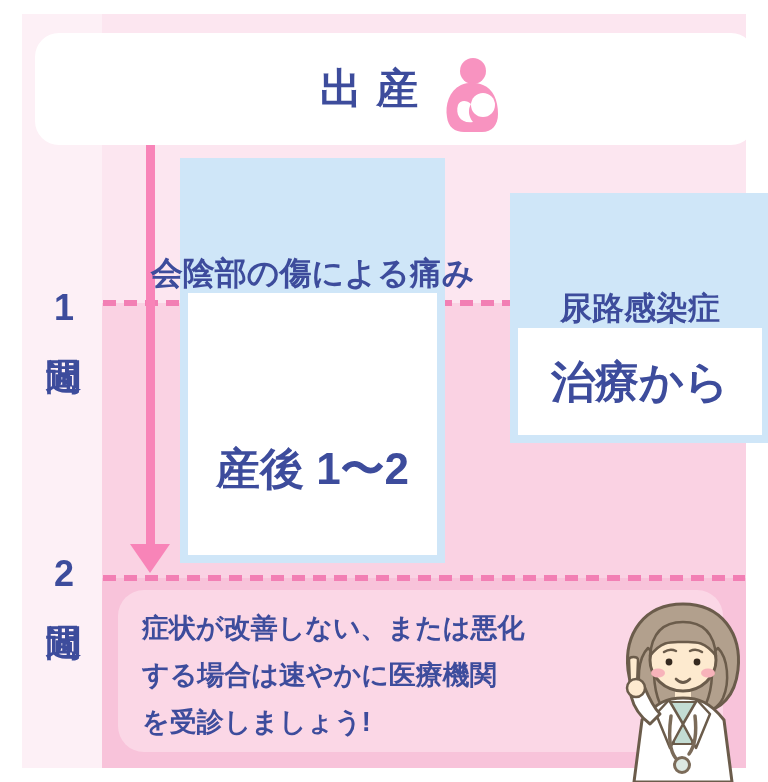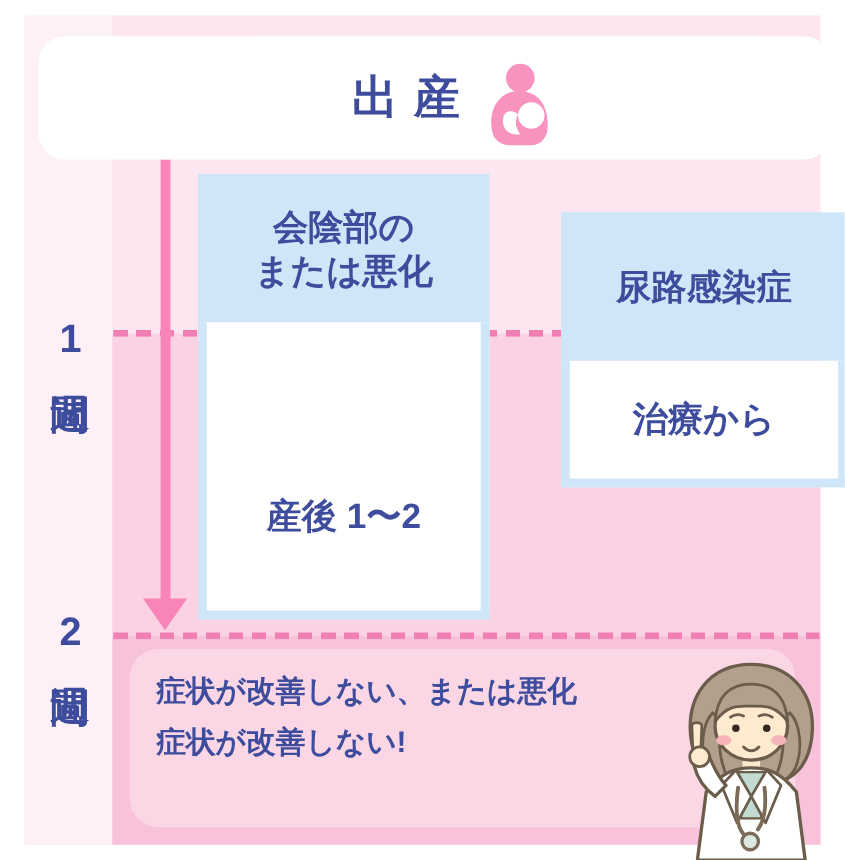--- a/index.html
+++ b/index.html
@@ -32,26 +32,26 @@
   
   .week-label{left:44px;width:38px;display:flex;align-items:center;justify-content:center;
     writing-mode:vertical-rl;text-orientation:upright;font-size:36px;font-weight:700;
     letter-spacing:2px;color:var(--ink);z-index:2;}
   .week1{top:250px;height:120px;}
   .week2{top:516px;height:120px;}
   
   .sym-box{z-index:3;display:flex;flex-direction:column;}
   .box1{left:180px;top:158px;width:265px;height:405px;}
   .box2{left:465px;top:193px;width:260px;height:250px;margin-left:45px;}
-  .box-header{background:var(--box-blue);height:135px;display:flex;flex-direction:column;
-    align-items:center;justify-content:center;}
+  .box-header{background:var(--box-blue);height:135px;display:flex;
+    align-items:flex-end;justify-content:center;}
   .box-header .ln{font-size:32px;font-weight:700;line-height:40px;color:var(--ink);white-space:nowrap;}
   .box-body{flex:1;background:var(--box-white);border:8px solid var(--box-blue);border-top:none;
     display:flex;flex-direction:column;align-items:center;justify-content:center;}
-  .box-body .ln{font-size:32px;font-weight:600;line-height:41px;color:var(--ink);white-space:nowrap;}
+  .box-body .ln{font-size:44px;font-weight:600;line-height:41px;color:var(--ink);white-space:nowrap;}
   .box1 .box-body .ln{line-height:44px;}
   .box1 .box-body{justify-content:center;padding-top:90px;box-sizing:border-box;}
   
   .message-box{left:118px;top:590px;width:605px;height:162px;border-radius:26px;
     background:var(--message-pink);z-index:3;padding:15px 0 0 24px;box-sizing:border-box;}
   .message-box .ln{font-size:27px;font-weight:600;line-height:47px;color:var(--ink);white-space:nowrap;}
   
   .doctor{left:598px;top:596px;width:170px;height:186px;z-index:4;}
 </style>
 </head>
@@ -81,39 +81,40 @@
         <path d="M21,28 C9,34 5,48 7,60 C8,70 15,75 24,75 L42,75 C52,75 58,68 58,57 C58,43 53,32 43,28 C36,25 28,25 21,28 Z" fill="var(--icon-pink)"></path>
         <circle cx="43" cy="48" r="12" fill="#ffffff"></circle>
         <path d="M18,48 C15,58 21,67 33,65 C28,59 28,52 31,47 C27,43 20,43 18,48 Z" fill="#ffffff"></path>
       </svg>
     </span>
   </div>
 
   <div class="abs sym-box box1">
     <div class="box-header">
       <span class="ln">会陰部の</span>
-      <span class="ln">または悪化</span>
+      <span class="ln">傷による痛み</span>
     </div>
     <div class="box-body">
       <span class="ln">産後 1〜2</span>
     </div>
   </div>
 
   <div class="abs sym-box box2">
     <div class="box-header">
       <span class="ln">尿路感染症</span>
     </div>
     <div class="box-body">
       <span class="ln">治療から</span>
     </div>
   </div>
 
   <div class="abs message-box">
     <div class="ln">症状が改善しない、または悪化</div>
-    <div class="ln">症状が改善しない!</div>
+    <div class="ln">する場合は速やかに医療機関</div>
+    <div class="ln">を受診しましょう!</div>
   </div>
 
   <div class="abs doctor">
     <svg width="170" height="186" viewBox="0 0 170 186">
 
       <path d="M85,8 C46,8 26,38 30,74 C33,100 47,114 66,116 L104,116 C123,114 137,100 140,74 C144,38 124,8 85,8 Z" fill="#b2a08d" stroke="#6b5c4b" stroke-width="3" stroke-linejoin="round"></path>
 
       <path d="M50,52 C40,62 38,86 45,102 C50,112 58,116 65,114 C56,98 54,76 58,60 Z" fill="#b2a08d" stroke="#6b5c4b" stroke-width="2.5" stroke-linejoin="round"></path>
       <path d="M120,52 C130,62 132,86 125,102 C120,112 112,116 105,114 C114,98 116,76 112,60 Z" fill="#b2a08d" stroke="#6b5c4b" stroke-width="2.5" stroke-linejoin="round"></path>
 

